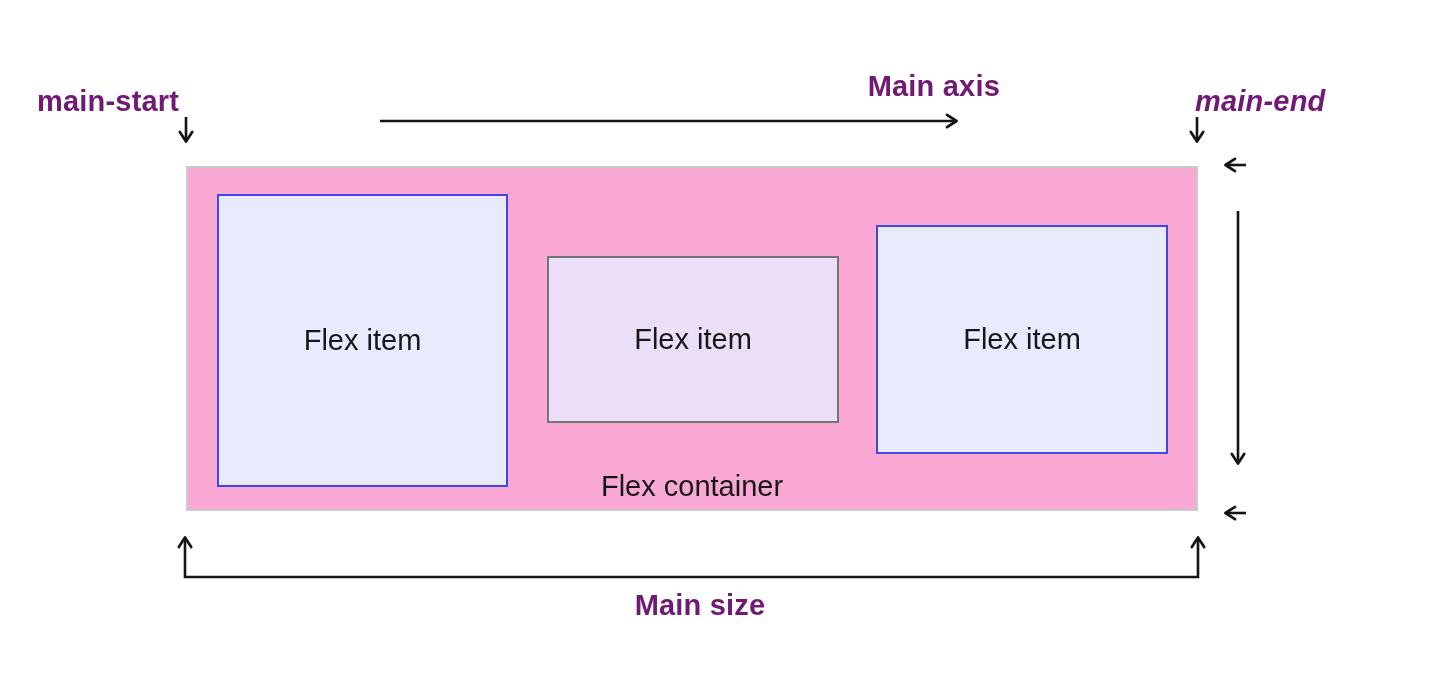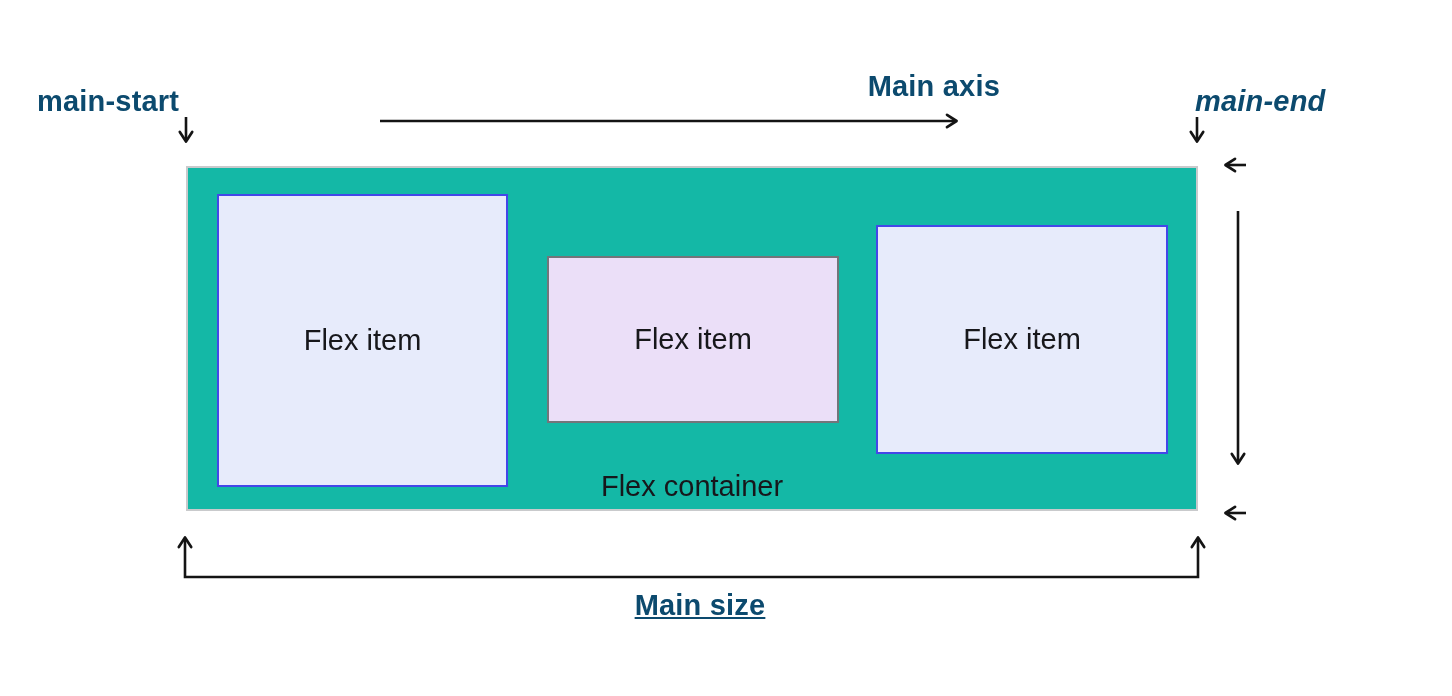--- a/index.html
+++ b/index.html
@@ -2,31 +2,31 @@
 <html><head>
 <meta charset="utf-8">
 <style>
   *{box-sizing:border-box;margin:0;padding:0;}
   html,body{background:#ffffff;}
   body{
     width:1452px;height:696px;position:relative;overflow:hidden;
     font-family:"Liberation Sans",sans-serif;
   }
   .axis-label{
-    position:absolute;color:#0c4a6e;font-weight:700;font-size:29px;
+    position:absolute;color:#701a75;font-weight:700;font-size:29px;
     white-space:nowrap;letter-spacing:.2px;
   }
   #label-main-start{left:37px;top:85px;}
   #label-main-axis{left:380px;top:70px;width:620px;text-align:right;}
   #label-main-end{left:1195px;top:85px;font-style:italic;}
-  #label-main-size{left:380px;top:589px;width:640px;text-align:center;text-decoration:underline;}
+  #label-main-size{left:380px;top:589px;width:640px;text-align:center;}
 
   #flex-container{
     position:absolute;left:186px;top:166px;width:1012px;height:345px;
-    background:#14b8a6;border:2px solid #C9CACC;
+    background:#f9a8d4;border:2px solid #C9CACC;
   }
   .flex-item{
     position:absolute;display:flex;align-items:center;justify-content:center;
     font-size:29px;color:#17171B;
   }
   .flex-item.blue{background:#E7EBFB;border:2px solid #4447E8;}
   .flex-item.purple{background:#EBDFF8;border:2px solid #73757A;}
   #flex-item-1{left:29px;top:26px;width:291px;height:293px;}
   #flex-item-2{left:359px;top:88px;width:292px;height:167px;}
   #flex-item-3{left:688px;top:57px;width:292px;height:229px;}

